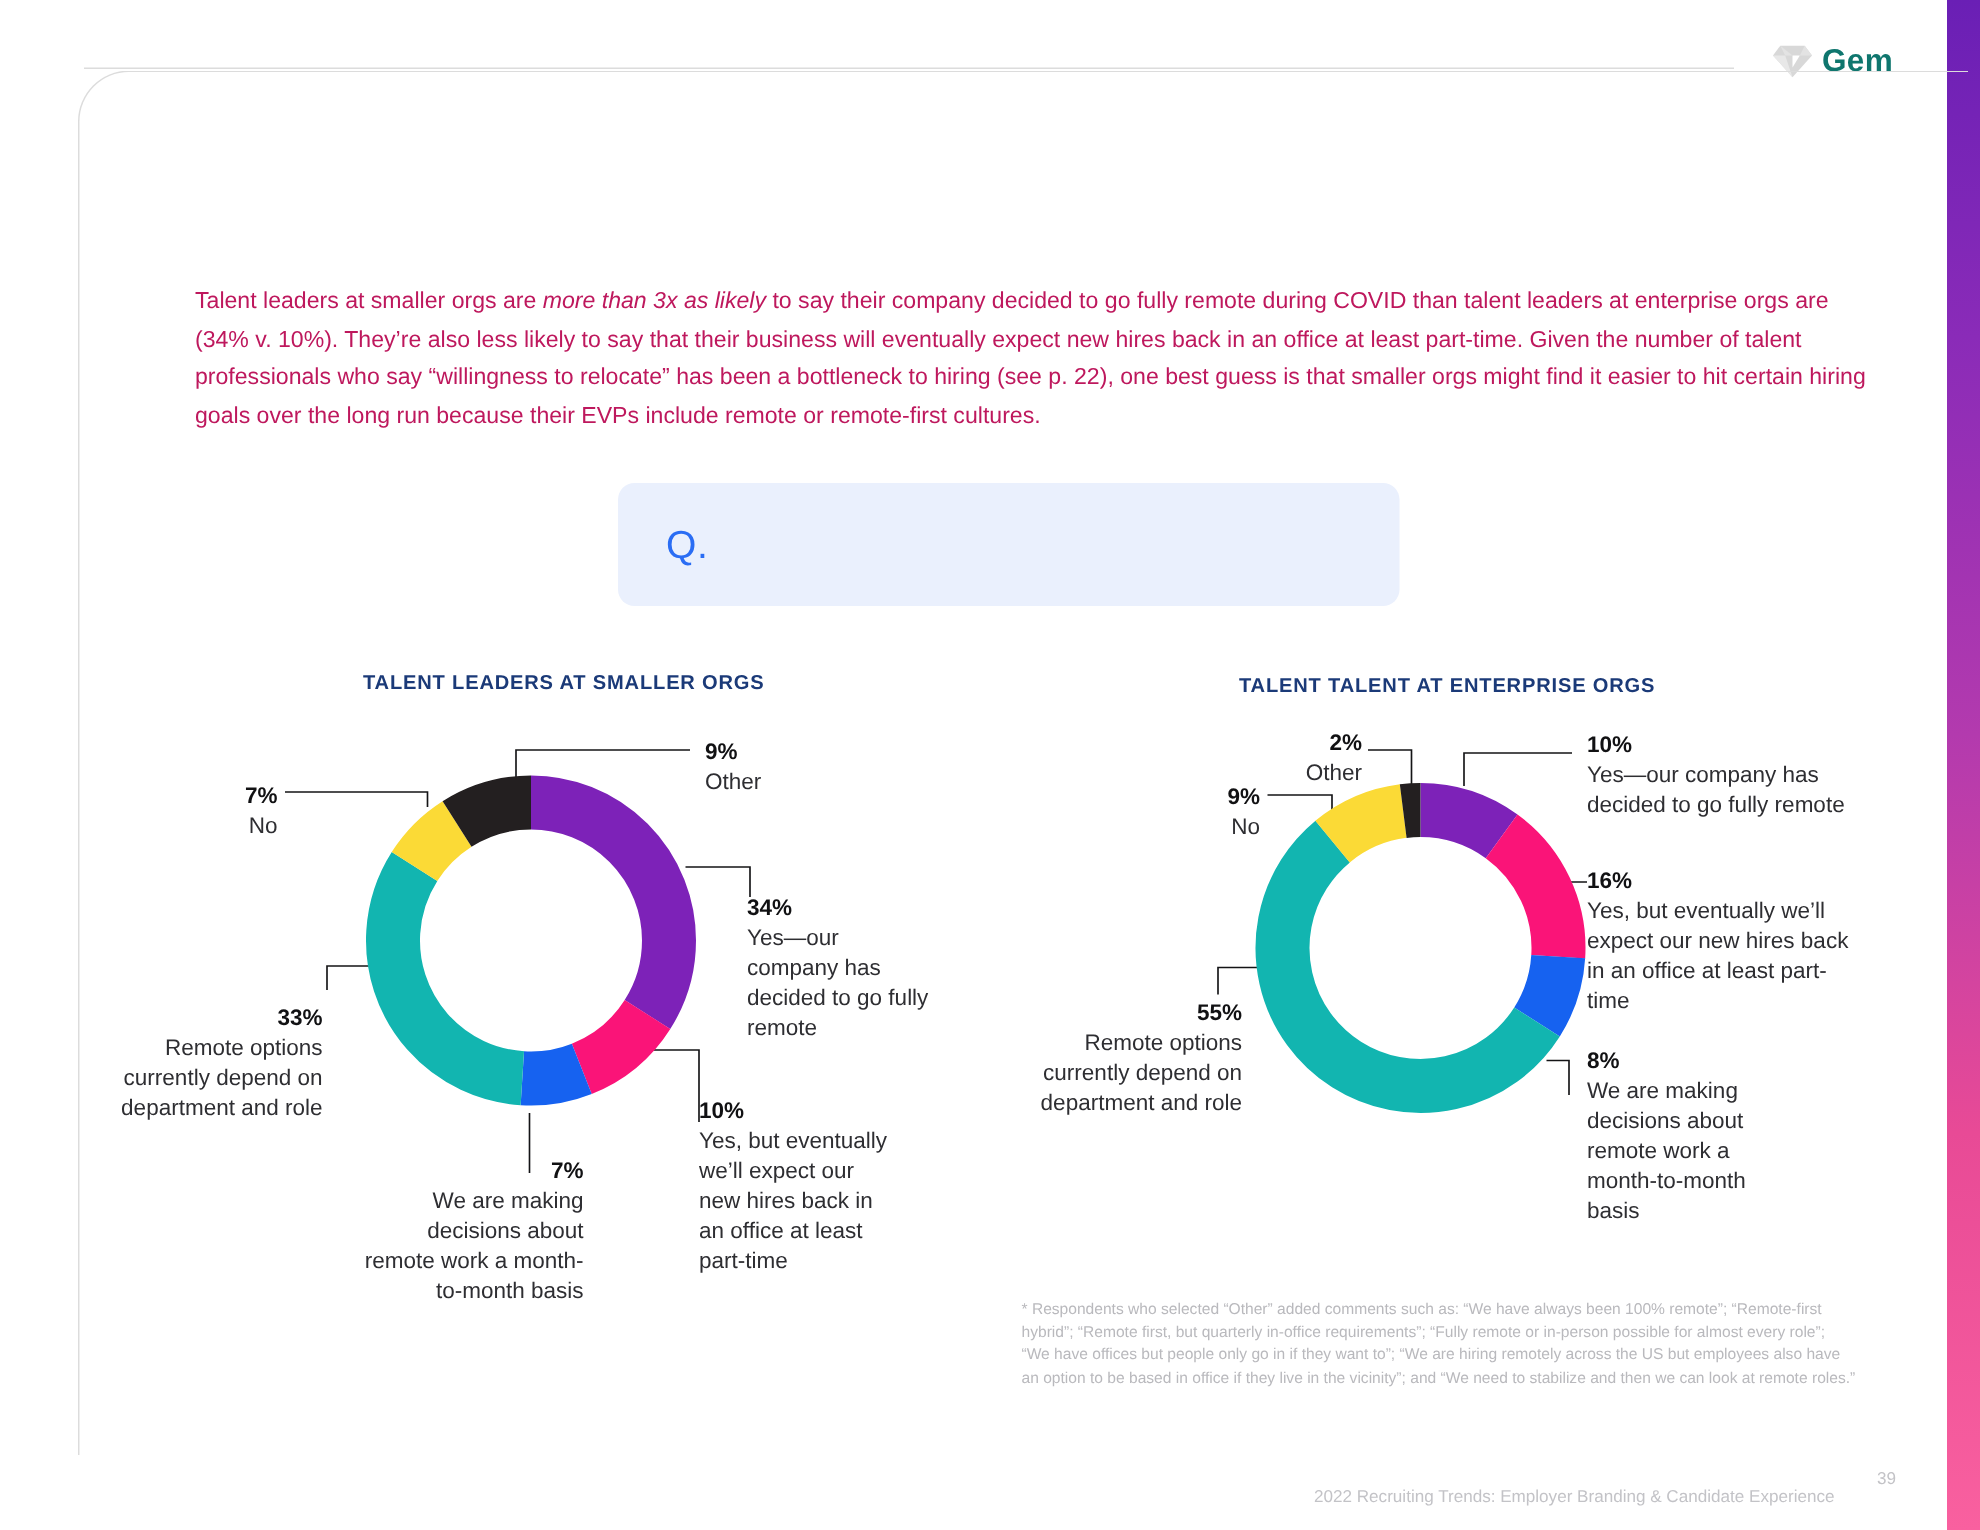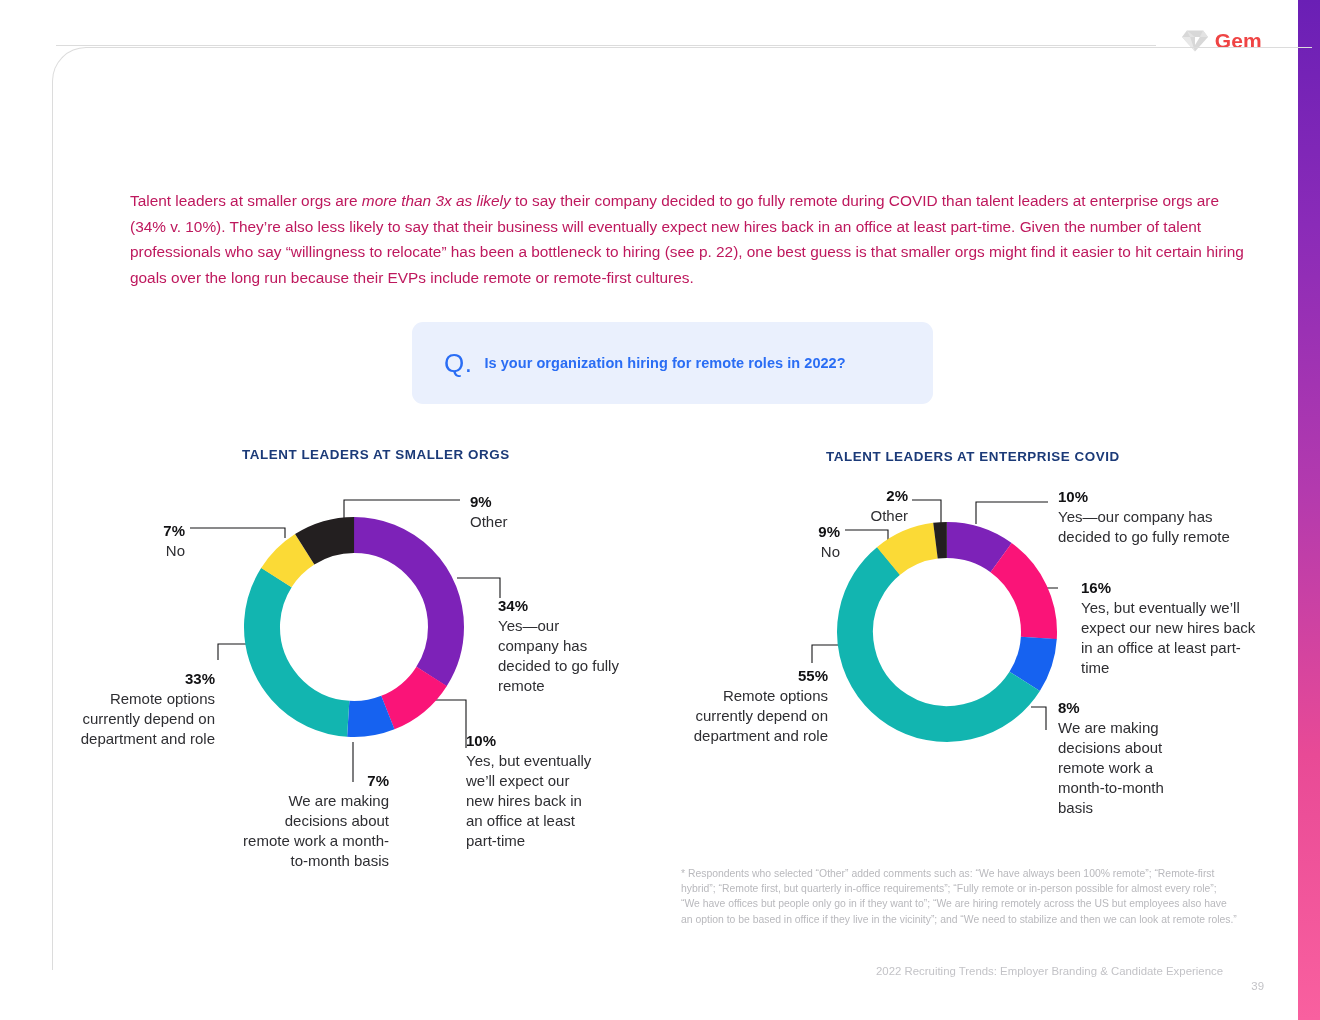--- a/index.html
+++ b/index.html
@@ -26,21 +26,21 @@
   .head-rule {
     position: absolute; left: 56px; top: 45px;
     width: 1100px; height: 1px; background: #dcdcdc;
   }
   .logo {
     position: absolute; right: 58px; top: 28px;
     display: flex; align-items: center; gap: 7px;
   }
   .logo-mark { width: 26px; height: 26px; display: block; }
   .logo-text {
-    font-size: 21px; font-weight: 700; color: #ef4444;
+    font-size: 21px; font-weight: 700; color: #0f766e;
     letter-spacing: .2px; line-height: 26px;
   }
 
   
   .card-frame {
     position: absolute; left: 52px; top: 47px;
     width: 1260px; height: 923px;
     border-left: 1px solid #dcdcdc;
     border-top: 1px solid #dcdcdc;
     border-top-left-radius: 34px;
@@ -100,21 +100,21 @@
   .leaders { position: absolute; left: 0; top: 0; width: 1320px; height: 1020px; pointer-events: none; }
 
   
   .footnote {
     position: absolute; left: 681px; top: 866px; width: 556px;
     font-size: 10.4px; line-height: 15.2px; color: #b9b9bd;
   }
 
   
   .footer-text {
-    position: absolute; right: 97px; top: 965px;
+    position: absolute; right: 97px; top: 992px;
     font-size: 11.4px; color: #c3c3c7;
   }
   .footer-page {
     position: absolute; right: 56px; top: 980px;
     font-size: 11.4px; color: #c3c3c7;
   }
 </style>
 </head>
 <body>
 
@@ -137,25 +137,24 @@
 
   <div class="card-frame"></div>
 
 
   <p class="body-copy">
     <span>Talent leaders at smaller orgs are </span><em>more than 3x as likely</em><span> to say their company decided to go fully remote during COVID than talent leaders at enterprise orgs are (34% v. 10%). They’re also less likely to say that their business will eventually expect new hires back in an office at least part-time. Given the number of talent professionals who say “willingness to relocate” has been a bottleneck to hiring (see p. 22), one best guess is that smaller orgs might find it easier to hit certain hiring goals over the long run because their EVPs include remote or remote-first cultures.</span>
   </p>
 
   <div class="q-banner">
     <span class="q-mark">Q.</span>
-    <span class="q-text">Is your organization hiring for remote roles in 2022?</span>
   </div>
 
   <div class="panel-title pt-left">TALENT LEADERS AT SMALLER ORGS</div>
-  <div class="panel-title pt-right">TALENT LEADERS AT ENTERPRISE COVID</div>
+  <div class="panel-title pt-right">TALENT TALENT AT ENTERPRISE ORGS</div>
 
   <svg class="leaders">
     <g stroke="#141416" stroke-width="1.1" fill="none">
 
       <path d="M344,518 L344,500 L460,500"></path>
       <path d="M285,538 L285,528 L190,528"></path>
       <path d="M457,578 L500,578 L500,598"></path>
       <path d="M430,700 L466,700 L466,748"></path>
       <path d="M353,742 L353,782"></path>
       <path d="M258,644 L218,644 L218,660"></path>
@@ -245,21 +244,21 @@
   <div class="lbl r" style="left:718px; top:522px; width:122px;">
     <span class="pct">9%</span>
     <span>No</span>
   </div>
 
   <div class="lbl l" style="left:1058px; top:487px; width:182px;">
     <span class="pct">10%</span>
     <span>Yes—our company has decided to go fully remote</span>
   </div>
 
-  <div class="lbl l" style="left:1058px; top:578px; width:182px;margin-left:23px;">
+  <div class="lbl l" style="left:1058px; top:578px; width:182px;">
     <span class="pct">16%</span>
     <span>Yes, but eventually we’ll expect our new hires back in an office at least part-time</span>
   </div>
 
   <div class="lbl l" style="left:1058px; top:698px; width:132px;">
     <span class="pct">8%</span>
     <span>We are making decisions about remote work a month-to-month basis</span>
   </div>
 
   <div class="lbl r" style="left:676px; top:666px; width:152px;">

